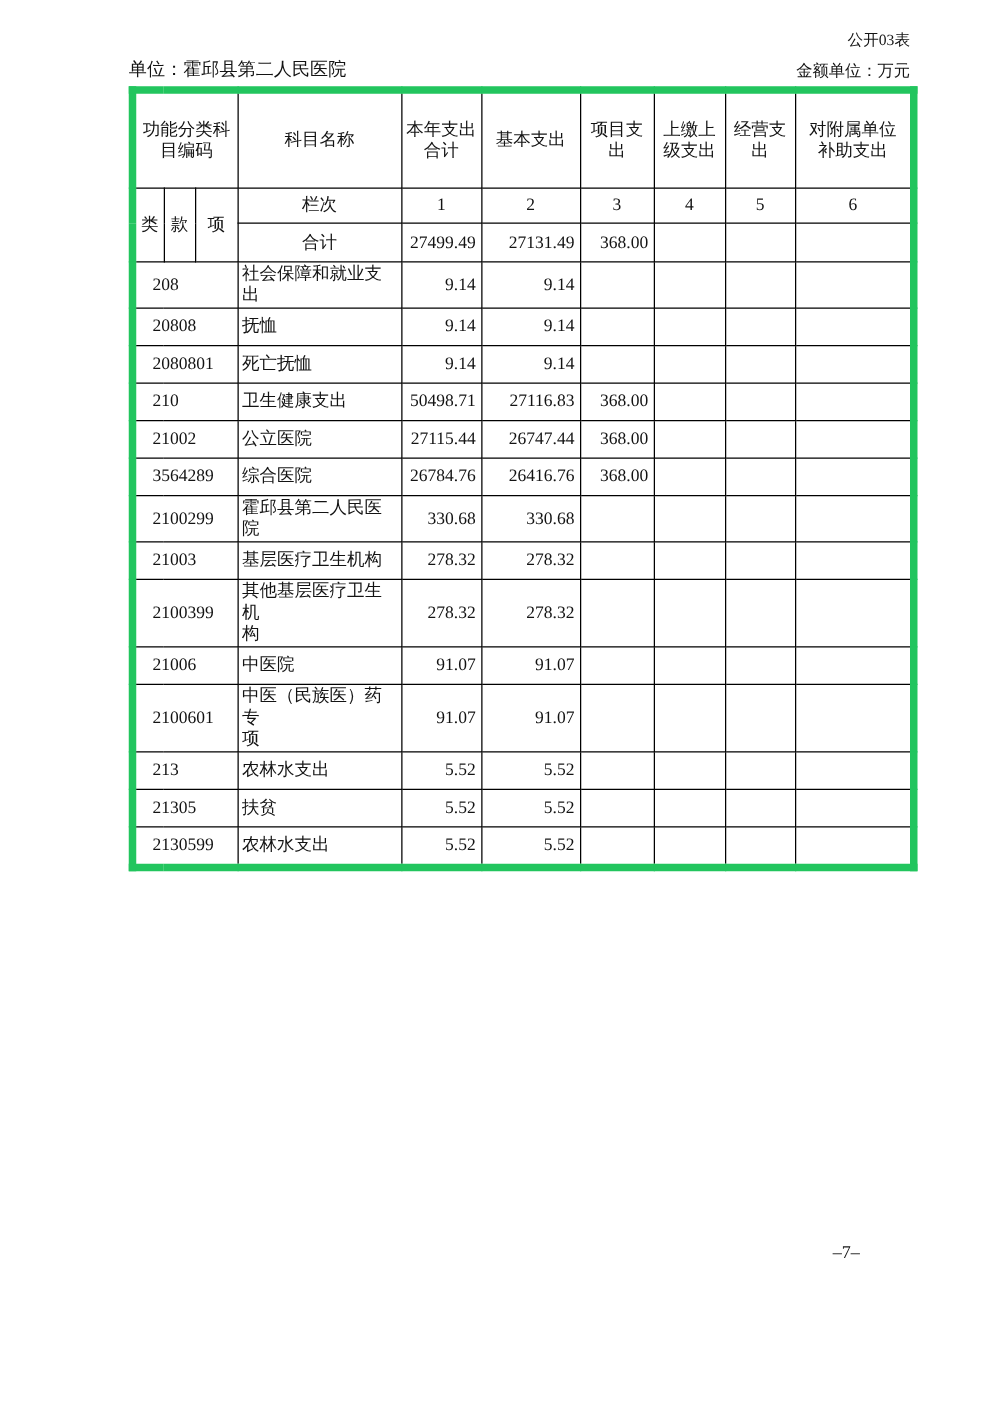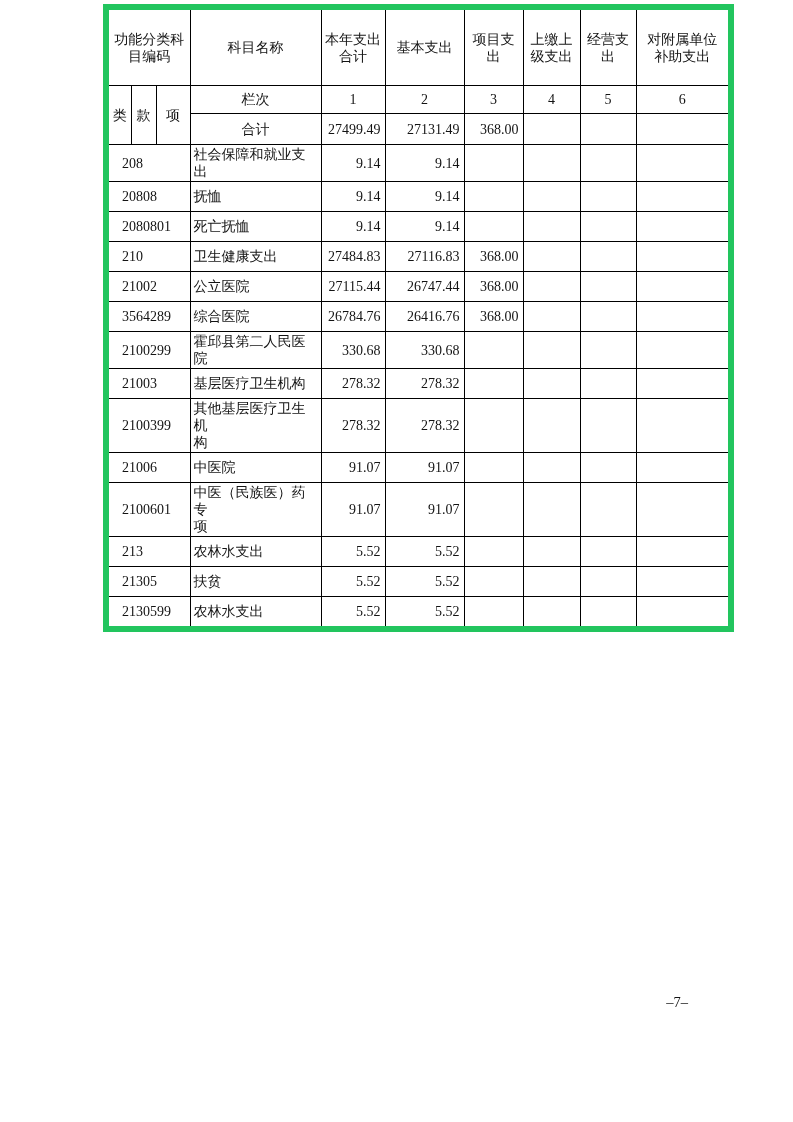--- a/index.html
+++ b/index.html
@@ -82,21 +82,26 @@
     text-align: center;
     font-size: 14.5px;
   }
 </style>
 </head>
 <body>
 
 <div class="sheet">
 
 
-
+  <div class="form-code">公开03表</div>
+
+  <div class="unit-line">
+    <span class="unit-name">单位：霍邱县第二人民医院</span>
+    <span class="amount-unit">金额单位：万元</span>
+  </div>
 
   <table class="main">
     <colgroup>
       <col style="width:25px">
         <col style="width:25px">
         <col style="width:34px">
       <col style="width:131px">
       <col style="width:64px">
         <col style="width:79px">
         <col style="width:59px">
@@ -172,21 +177,21 @@
     <td class="num">9.14</td>
     <td class="num"></td>
     <td class="num"></td>
     <td class="num"></td>
     <td class="num"></td>
   </tr>
 
   <tr>
     <td class="code" colspan="3">210</td>
     <td class="name">卫生健康支出</td>
-    <td class="num">27484.83</td>
+    <td class="num">50498.71</td>
     <td class="num">27116.83</td>
     <td class="num">368.00</td>
     <td class="num"></td>
     <td class="num"></td>
     <td class="num"></td>
   </tr>
 
   <tr>
     <td class="code" colspan="3">21002</td>
     <td class="name">公立医院</td>

